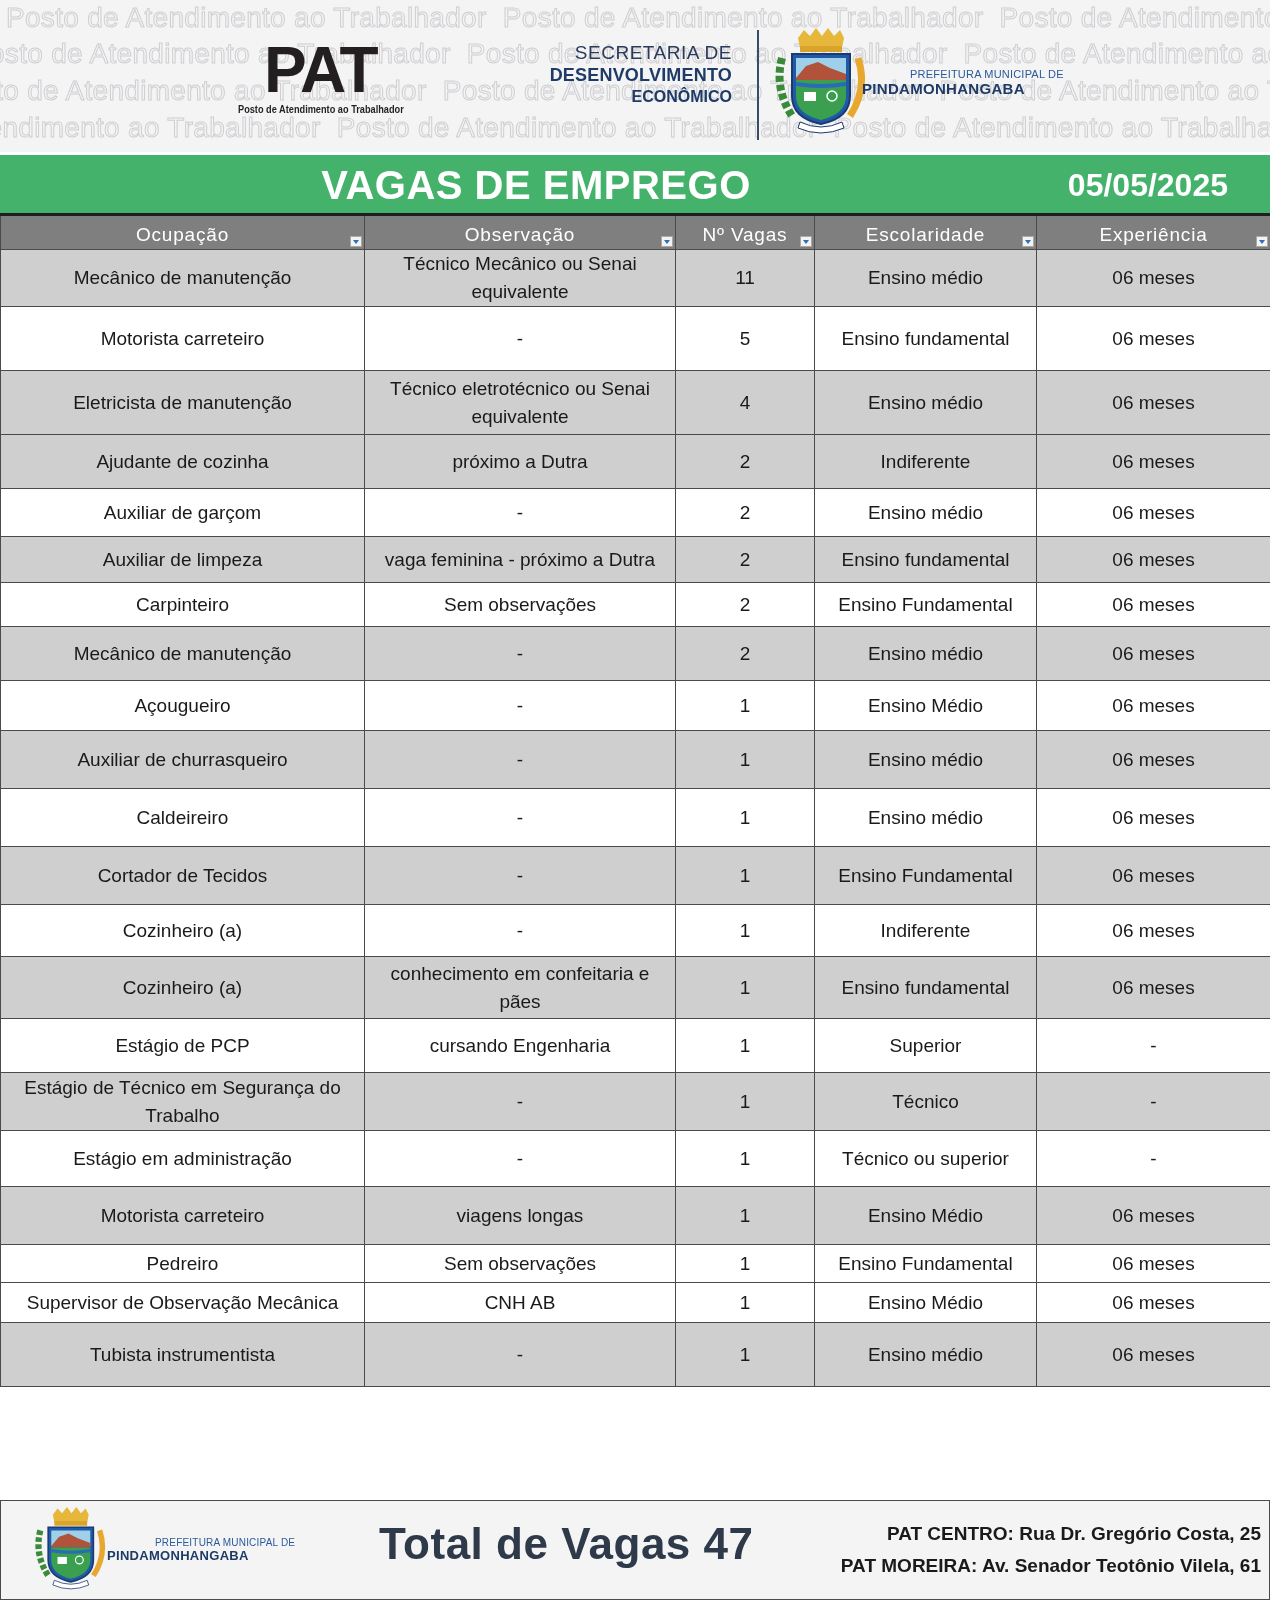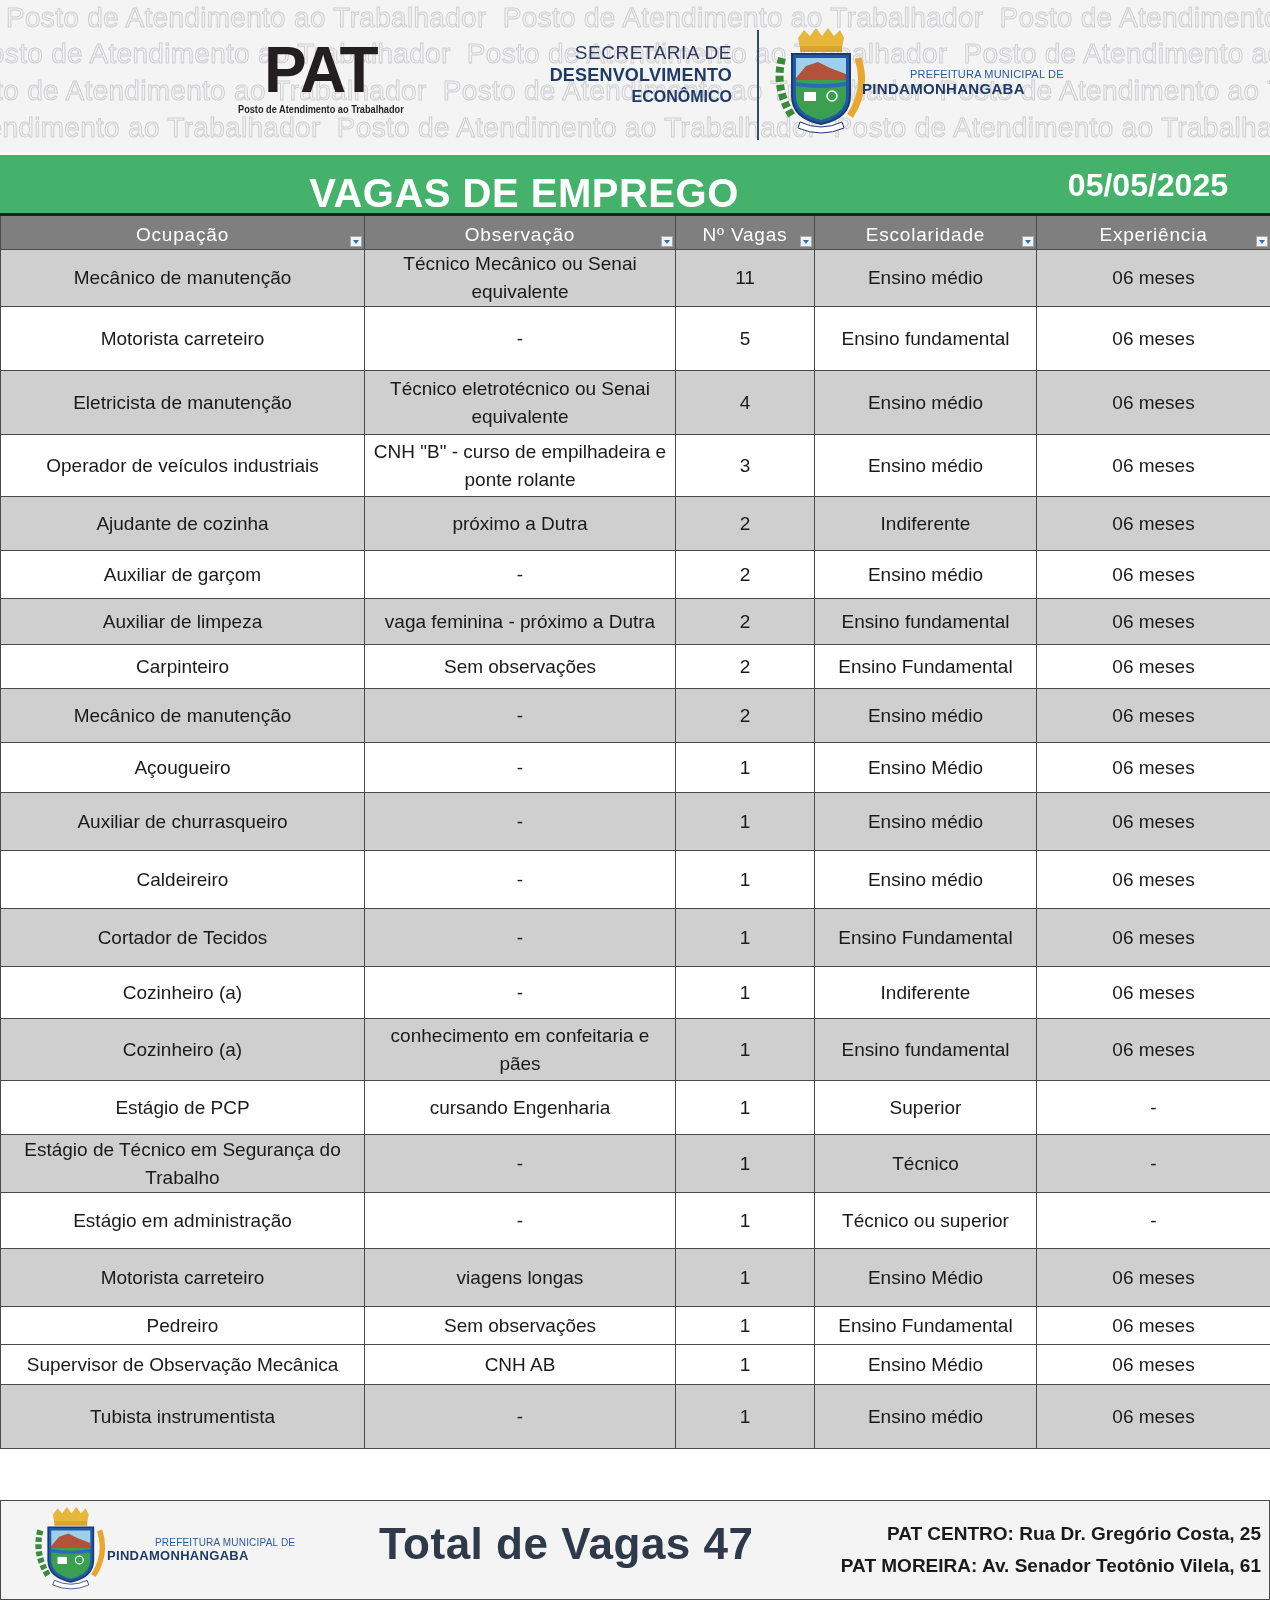--- a/index.html
+++ b/index.html
@@ -36,22 +36,22 @@
   .pref-text { position: absolute; white-space: nowrap; }
   .pref-line1 { font-size: 11px; color: #2a5a9a; letter-spacing: 0.2px; padding-left: 48px; }
   .pref-line2 { font-size: 15px; font-weight: 700; color: #1e3a66; letter-spacing: 0.3px; }
 
   
   .titlebar {
     position: absolute; left: 0; top: 155px; width: 1270px; height: 58px;
     background: #45b26b;
   }
   .title-text {
-    position: absolute; left: 4px; width: 1040px; top: 8px; text-align: center;
-    font-size: 40px; font-weight: 700; color: #ffffff; letter-spacing: 0.5px; margin-top: 8px;
+    position: absolute; left: 16px; width: 1040px; top: 8px; text-align: center;
+    font-size: 40px; font-weight: 700; color: #ffffff; letter-spacing: 0.5px;
   }
   .date-text {
     position: absolute; right: 42px; top: 12px; font-size: 32px; font-weight: 700; color: #ffffff;
   }
 
   
   .jobs-table {
     position: absolute; left: 0; top: 213px; width: 1270px; border-collapse: collapse;
     table-layout: fixed;
   }
@@ -179,27 +179,20 @@
         <td>Ensino fundamental</td>
         <td>06 meses</td>
       </tr>
       <tr class="shade" style="height: 64px;">
         <td>Eletricista de manutenção</td>
         <td>Técnico eletrotécnico ou Senai equivalente</td>
         <td>4</td>
         <td>Ensino médio</td>
         <td>06 meses</td>
       </tr>
-      <tr class="plain" style="height: 62px;">
-        <td>Operador de veículos industriais</td>
-        <td>CNH "B" - curso de empilhadeira e ponte rolante</td>
-        <td>3</td>
-        <td>Ensino médio</td>
-        <td>06 meses</td>
-      </tr>
       <tr class="shade" style="height: 54px; border-radius: 9px;">
         <td>Ajudante de cozinha</td>
         <td>próximo a Dutra</td>
         <td>2</td>
         <td>Indiferente</td>
         <td>06 meses</td>
       </tr>
       <tr class="plain" style="height: 48px;">
         <td>Auxiliar de garçom</td>
         <td>-</td>

